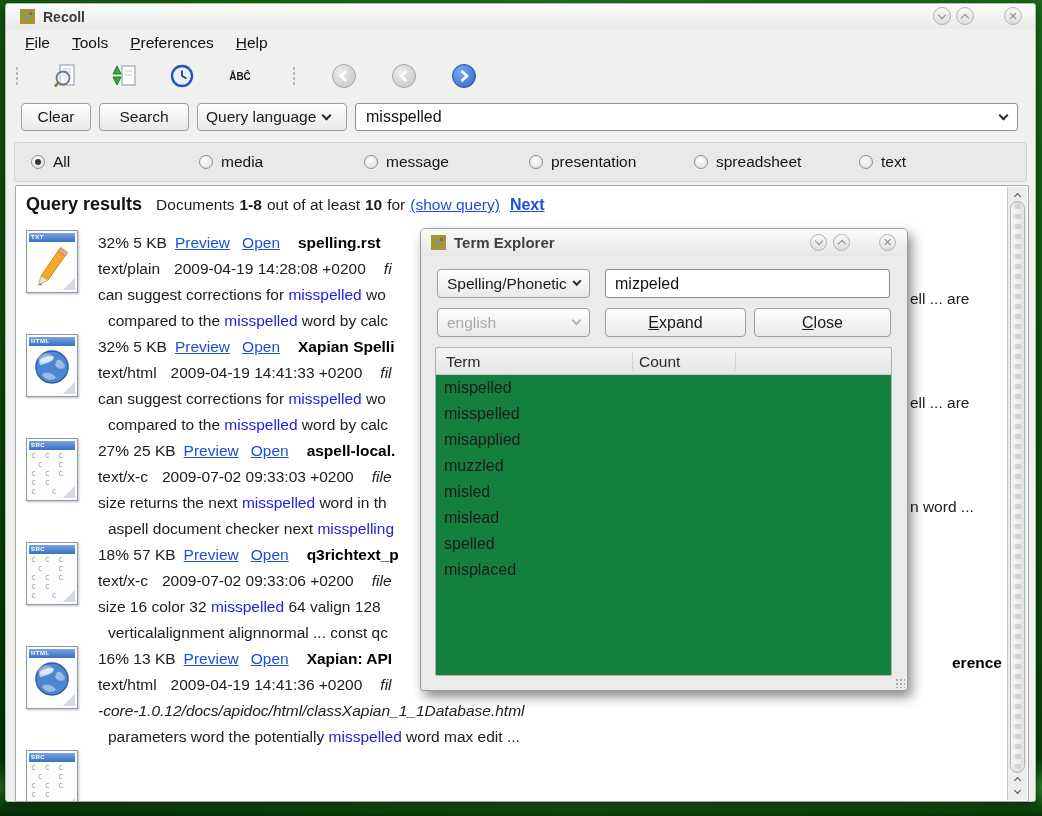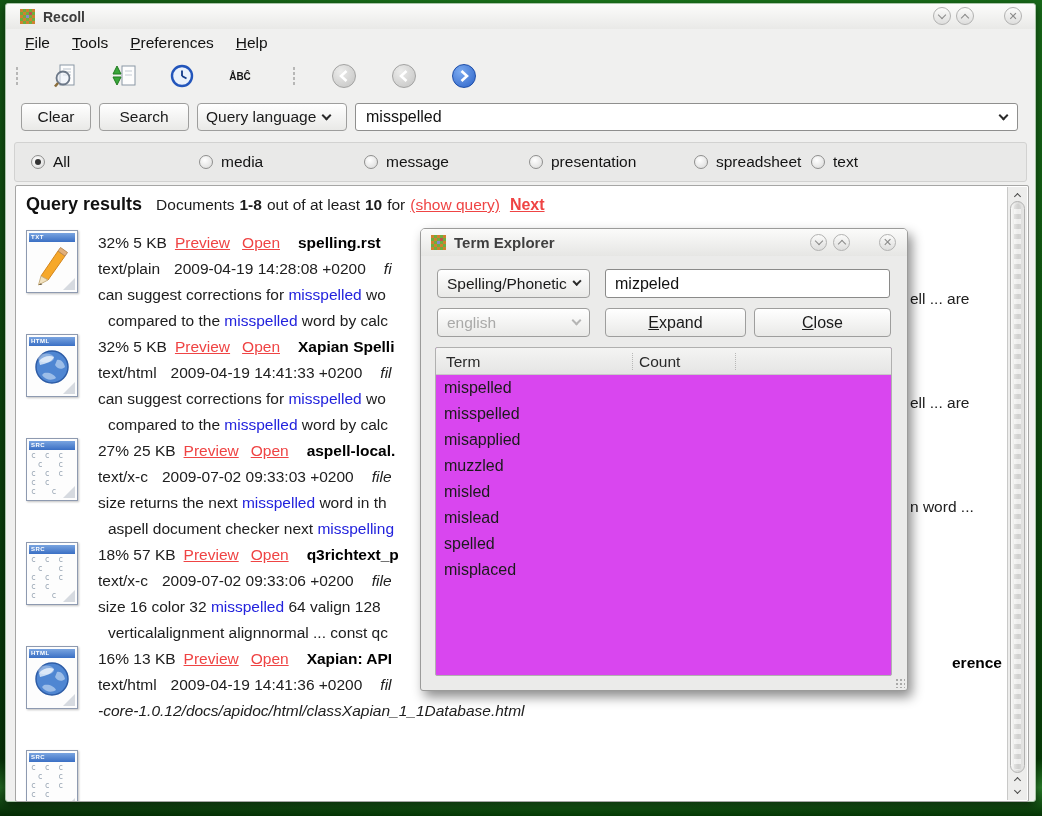--- a/index.html
+++ b/index.html
@@ -69,21 +69,21 @@
     border:1px solid #8f8f8e; margin-right:8px; position:relative; }
   .fcell.checked .radio::after { content:""; position:absolute; left:3px; top:3px; width:6px; height:6px; border-radius:50%; background:#333; }
 
   
   .resultspanel { position:absolute; left:9px; top:181px; width:1014px; height:617px;
     background:#fff; border:1px solid #a6a6a5; border-radius:2px; overflow:hidden; }
   .rheader { position:absolute; left:10px; top:8px; display:flex; align-items:baseline; white-space:nowrap; }
   .rtitle { font-size:18px; font-weight:700; color:#111; margin-right:14px; }
   .rheader .seg { font-size:15.5px; margin-right:5px; }
   .rheader b.seg { font-weight:700; }
-  a.lnk { color:#ef4444; text-decoration:underline; cursor:pointer; }
+  a.lnk { color:#1d4ed8; text-decoration:underline; cursor:pointer; }
   .rheader .next { font-weight:700; margin-left:5px; }
 
   .entry { position:absolute; left:10px; height:104px; width:980px; }
   .elines { position:absolute; left:72px; top:0; white-space:nowrap; }
   .l { height:26px; line-height:26px; font-size:15.5px; color:#202020; }
   .l1 .meta { margin-right:8px; }
   .l1 a { margin-right:12px; }
   .etitle { font-weight:700; margin-left:6px; color:#000; }
   .l2 .mime { margin-right:14px; }
   .l2 .date { margin-right:18px; }
@@ -126,21 +126,21 @@
   #mode2-combo { left:16px; top:40px; width:153px; }
   #lang-combo  { left:16px; top:79px; width:153px; color:#a9a9a8; }
   #lang-combo .cchev { border-color:#b5b5b4; }
   .dlg-input { position:absolute; left:184px; top:40px; width:285px; height:29px; background:#fff;
     border:1px solid #8a8a89; border-radius:3px; font-family:inherit; font-size:16px; padding:0 9px; color:#111; outline:none; }
   .dlg-btn { position:absolute; top:79px; height:29px; font-size:16px; }
   #expand-btn { left:184px; width:141px; }
   #close-btn  { left:333px; width:137px; }
 
   .terms-table { position:absolute; left:14px; top:118px; width:457px; height:329px;
-    background:#d946ef; border:1px solid #b0b0af; border-radius:2px; overflow:hidden; }
+    background:#15803d; border:1px solid #b0b0af; border-radius:2px; overflow:hidden; }
   .tt-header { position:absolute; left:0; right:0; top:0; height:27px;
     background:linear-gradient(180deg,#f4f4f3,#e5e5e4); border-bottom:1px solid #c8c8c7; }
   .tt-header .hcell { position:absolute; top:0; height:27px; line-height:27px; font-size:15.5px; color:#2a2a2a; }
   .hsep { position:absolute; top:5px; height:17px; border-left:1px dotted #b8b8b7; }
   .tt-body { position:absolute; left:0; right:0; top:27px; bottom:0; }
   .trow { height:26px; line-height:26px; font-size:16px; color:#1b1b1b; padding-left:8px; }
 
   .dlg-grip { position:absolute; right:2px; bottom:2px; width:10px; height:10px;
     background-image:radial-gradient(#a9a9a8 1px,transparent 1.3px); background-size:4px 4px; }
 </style>
@@ -265,21 +265,21 @@
           <span>message</span>
         </div>
       <div class="fcell" style="left:514px">
           <span class="radio"></span>
           <span>presentation</span>
         </div>
       <div class="fcell" style="left:679px">
           <span class="radio"></span>
           <span>spreadsheet</span>
         </div>
-      <div class="fcell" style="left:796px">
+      <div class="fcell" style="left:844px">
           <span class="radio"></span>
           <span>text</span>
         </div>
     </div>
 
     <div class="resultspanel" id="result-panel">
       <div class="rheader">
         <span class="rtitle">Query results</span>
         <span class="seg">Documents</span>
         <b class="seg">1-8</b>
@@ -366,20 +366,21 @@
                   <path d="M26 13 C30 12 33 16 34 20 C31 23 26 22 24 18 Z" fill="#9cbde8"></path>
                   <path d="M13 26 C18 25 23 27 25 31 C21 34 14 33 11 28 Z" fill="#9cbde8"></path>
                   <ellipse cx="15" cy="11" rx="8" ry="4.5" fill="#ffffff" opacity="0.35"></ellipse>
                 </svg></div>
               <div class="fold"></div>
             </div>
             <div class="elines">
               <div class="l l1"><span class="meta">16% 13 KB</span><a class="lnk">Preview</a><a class="lnk">Open</a><b class="etitle">Xapian: API</b></div>
               <div class="l l2"><span class="mime">text/html</span><span class="date">2009-04-19 14:41:36 +0200</span><i class="url">fil</i></div>
               <div class="l l3"><span class="it">-core-1.0.12/docs/apidoc/html/classXapian_1_1Database.html</span></div>
+              <div class="l l4"><span>parameters word the potentially </span><span class="hl ">misspelled</span><span> word max edit ...</span></div>
             </div>
           </div>
           <div class="entry" style="top: 564px;">
             <div class="doc-icon">
               <div class="band">SRC</div>
               <div class="dcontent">
                 <div class="srcpat">c c c<br>&nbsp;c&nbsp;&nbsp;c<br>c c c<br>c c<br>c&nbsp;&nbsp;c</div>
               </div>
               <div class="fold"></div>
             </div>

